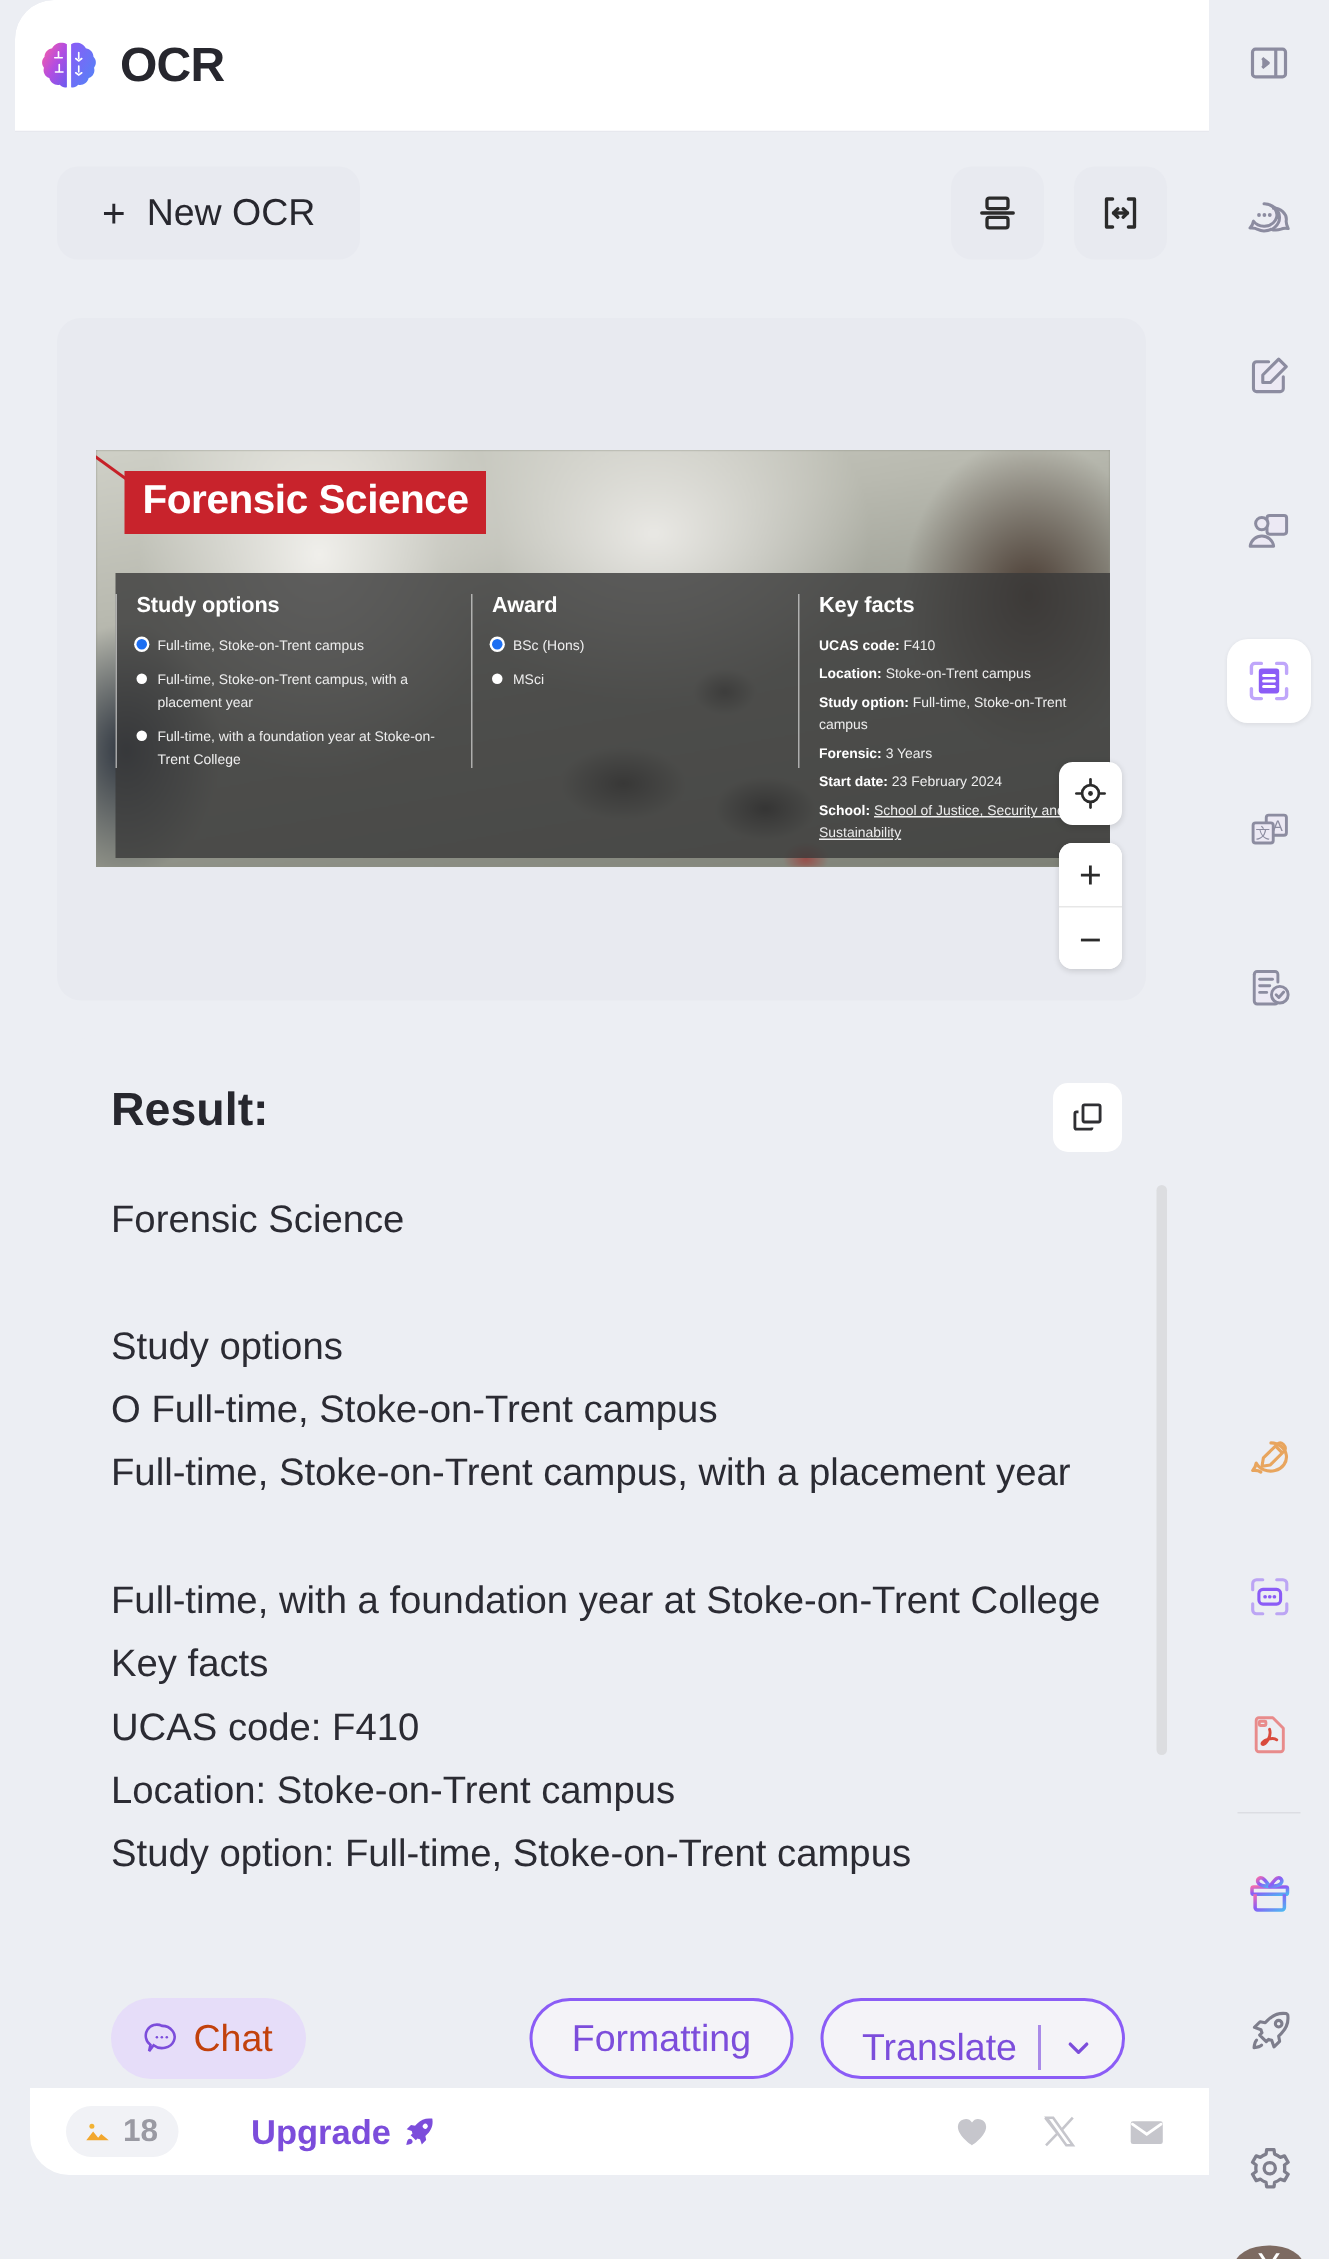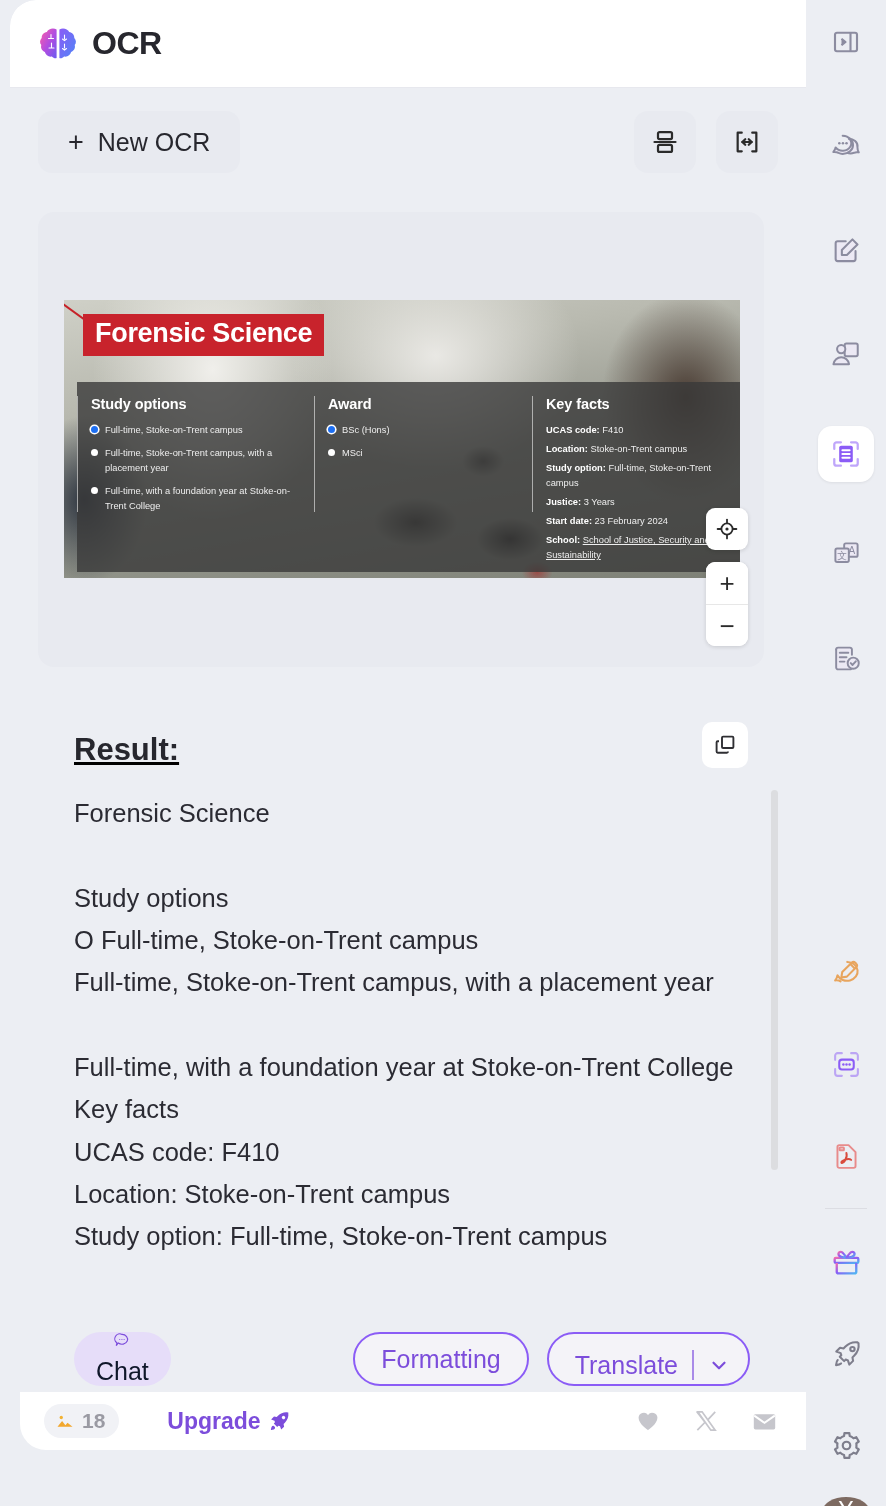--- a/index.html
+++ b/index.html
@@ -26,21 +26,21 @@
     border-bottom-left-radius: 26px;
     overflow: hidden;
   }
 
   
   .app-header {
     height: 88px;
     background: #ffffff;
     border-bottom: 1px solid #e7e8ee;
     display: flex; align-items: center;
-    padding-left: 28px;
+    padding-left: 16px;
     border-top-left-radius: 26px;
   }
   .brain-logo { width: 40px; height: 40px; margin-right: 14px; flex: none; }
   .app-title { font-size: 32px; font-weight: bold; color: #27272e; letter-spacing: -0.5px; }
 
   
   .toolbar {
     height: 108px;
     display: flex; align-items: center;
     padding: 0 28px;
@@ -164,23 +164,22 @@
 
   
   .result-card {
     position:absolute; left: 38px; top: 690px;
     width: 728px; height: 718px;
     background:#eceef3;
     border-radius: 16px;
     overflow:hidden;
   }
   .result-head {
-    display:flex; align-items:flex-end;
+    display:flex; align-items:flex-start;
     padding: 32px 28px 0 26px;
-    text-decoration: underline;
   }
   .result-title { font-size: 31px; font-weight: bold; color:#27272e; }
   .copy-btn {
     margin-left:auto; width: 46px; height: 46px;
     background:#ffffff; border:none; border-radius: 10px;
     display:flex; align-items:center; justify-content:center; cursor:pointer;
   }
   .result-body {
     position:absolute; left:26px; top: 102px; right: 16px; bottom: 108px;
     overflow:hidden;
@@ -196,22 +195,22 @@
     background:#dcdde0;
   }
   .result-actions {
     position:absolute; left: 0; right: 0; bottom: 22px;
     display:flex; align-items:center;
     padding: 0 26px;
   }
   .chat-btn {
     height: 54px; padding: 0 22px;
     background:#e6ddf9; border:none; border-radius: 27px;
-    color:#0f172a; font-size: 25px; font-family:inherit;
-    display:flex; align-items:center; gap: 9px; cursor:pointer;flex-direction:column;
+    color:#c2410c; font-size: 25px; font-family:inherit;
+    display:flex; align-items:center; gap: 9px; cursor:pointer;
   }
   .pill-btn {
     height: 54px; padding: 3px 26px;
     background:#f4f3f8; border: 2px solid #8b5cf6; border-radius: 27px;
     color:#7c4ddb; font-size: 25px; font-family:inherit;
     display:flex; align-items:center; cursor:pointer;
   }
   .translate-btn { padding: 12px 18px 0 26px; gap: 0; }
   .tr-sep { width:2px; height: 30px; background:#a98ae8; margin: 0 14px; }
 
@@ -357,21 +356,21 @@
               </div>
               <div class="kf-row">
                 <b>Location:</b>
                 <span>Stoke-on-Trent campus</span>
               </div>
               <div class="kf-row">
                 <b>Study option:</b>
                 <span>Full-time, Stoke-on-Trent campus</span>
               </div>
               <div class="kf-row">
-                <b>Justice:</b>
+                <b>Forensic:</b>
                 <span>3 Years</span>
               </div>
               <div class="kf-row">
                 <b>Start date:</b>
                 <span>23 February 2024</span>
               </div>
               <div class="kf-row">
                 <b>School:</b>
                 <span class="kf-link">School of Justice, Security and Sustainability</span>
               </div>

